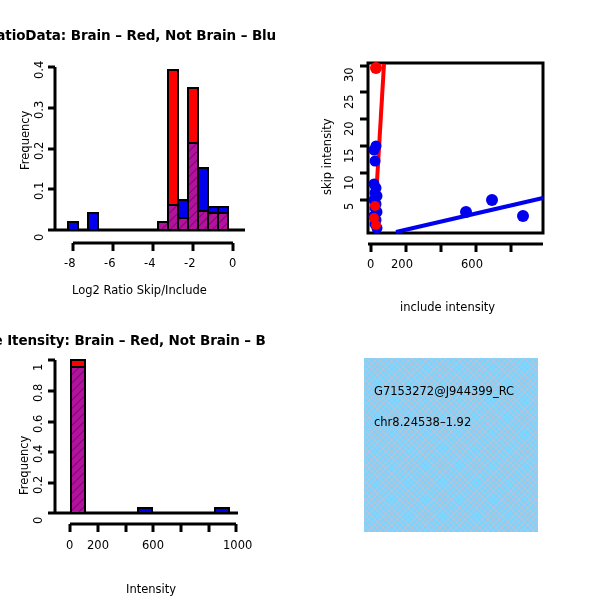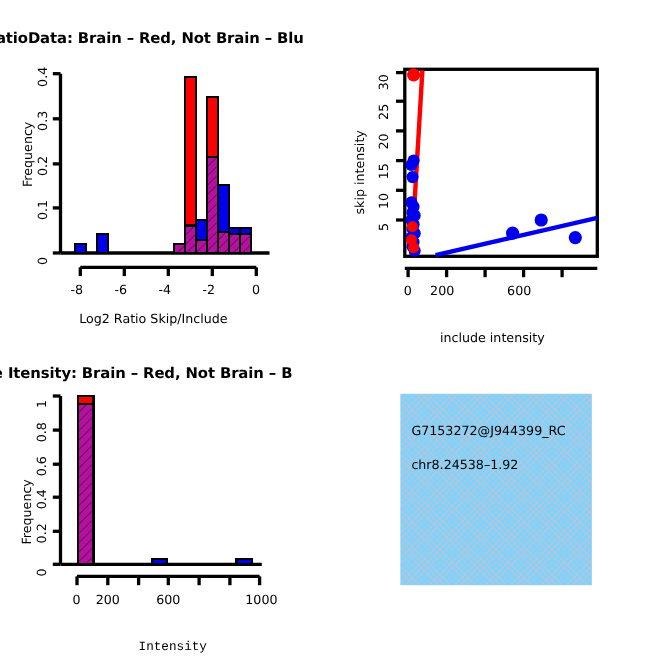--- a/index.html
+++ b/index.html
@@ -179,21 +179,21 @@
   <div class="tick" style="position:absolute;left:91px;top:257px;">200</div>
   <div class="tick" style="position:absolute;left:161px;top:257px;">600</div>
 </div>
 
 <div class="panel" style="left:0;top:310px;width:330px;height:290px;">
 
   <div class="ttl" style="position:absolute;left:-16px;top:22px;">ne Itensity: Brain – Red, Not Brain – B</div>
 
   <div class="vert axlab" style="position:absolute;left:17px;top:185px;">Frequency</div>
 
-  <div class="axlab" style="position:absolute;left:126px;top:272px;font-family:Liberation Mono, monospace;">Intensity</div>
+  <div class="axlab" style="position:absolute;left:126px;top:272px;">Intensity</div>
 
   <svg width="330" height="290" style="position:absolute;left:0;top:0;">
 
     <g>
       <line x1="55" y1="50" x2="55" y2="203" stroke="#000" stroke-width="3"></line>
       <line x1="48" y1="50" x2="55" y2="50" stroke="#000" stroke-width="3"></line>
       <line x1="48" y1="81" x2="55" y2="81" stroke="#000" stroke-width="3"></line>
       <line x1="48" y1="112" x2="55" y2="112" stroke="#000" stroke-width="3"></line>
       <line x1="48" y1="142" x2="55" y2="142" stroke="#000" stroke-width="3"></line>
       <line x1="48" y1="173" x2="55" y2="173" stroke="#000" stroke-width="3"></line>

